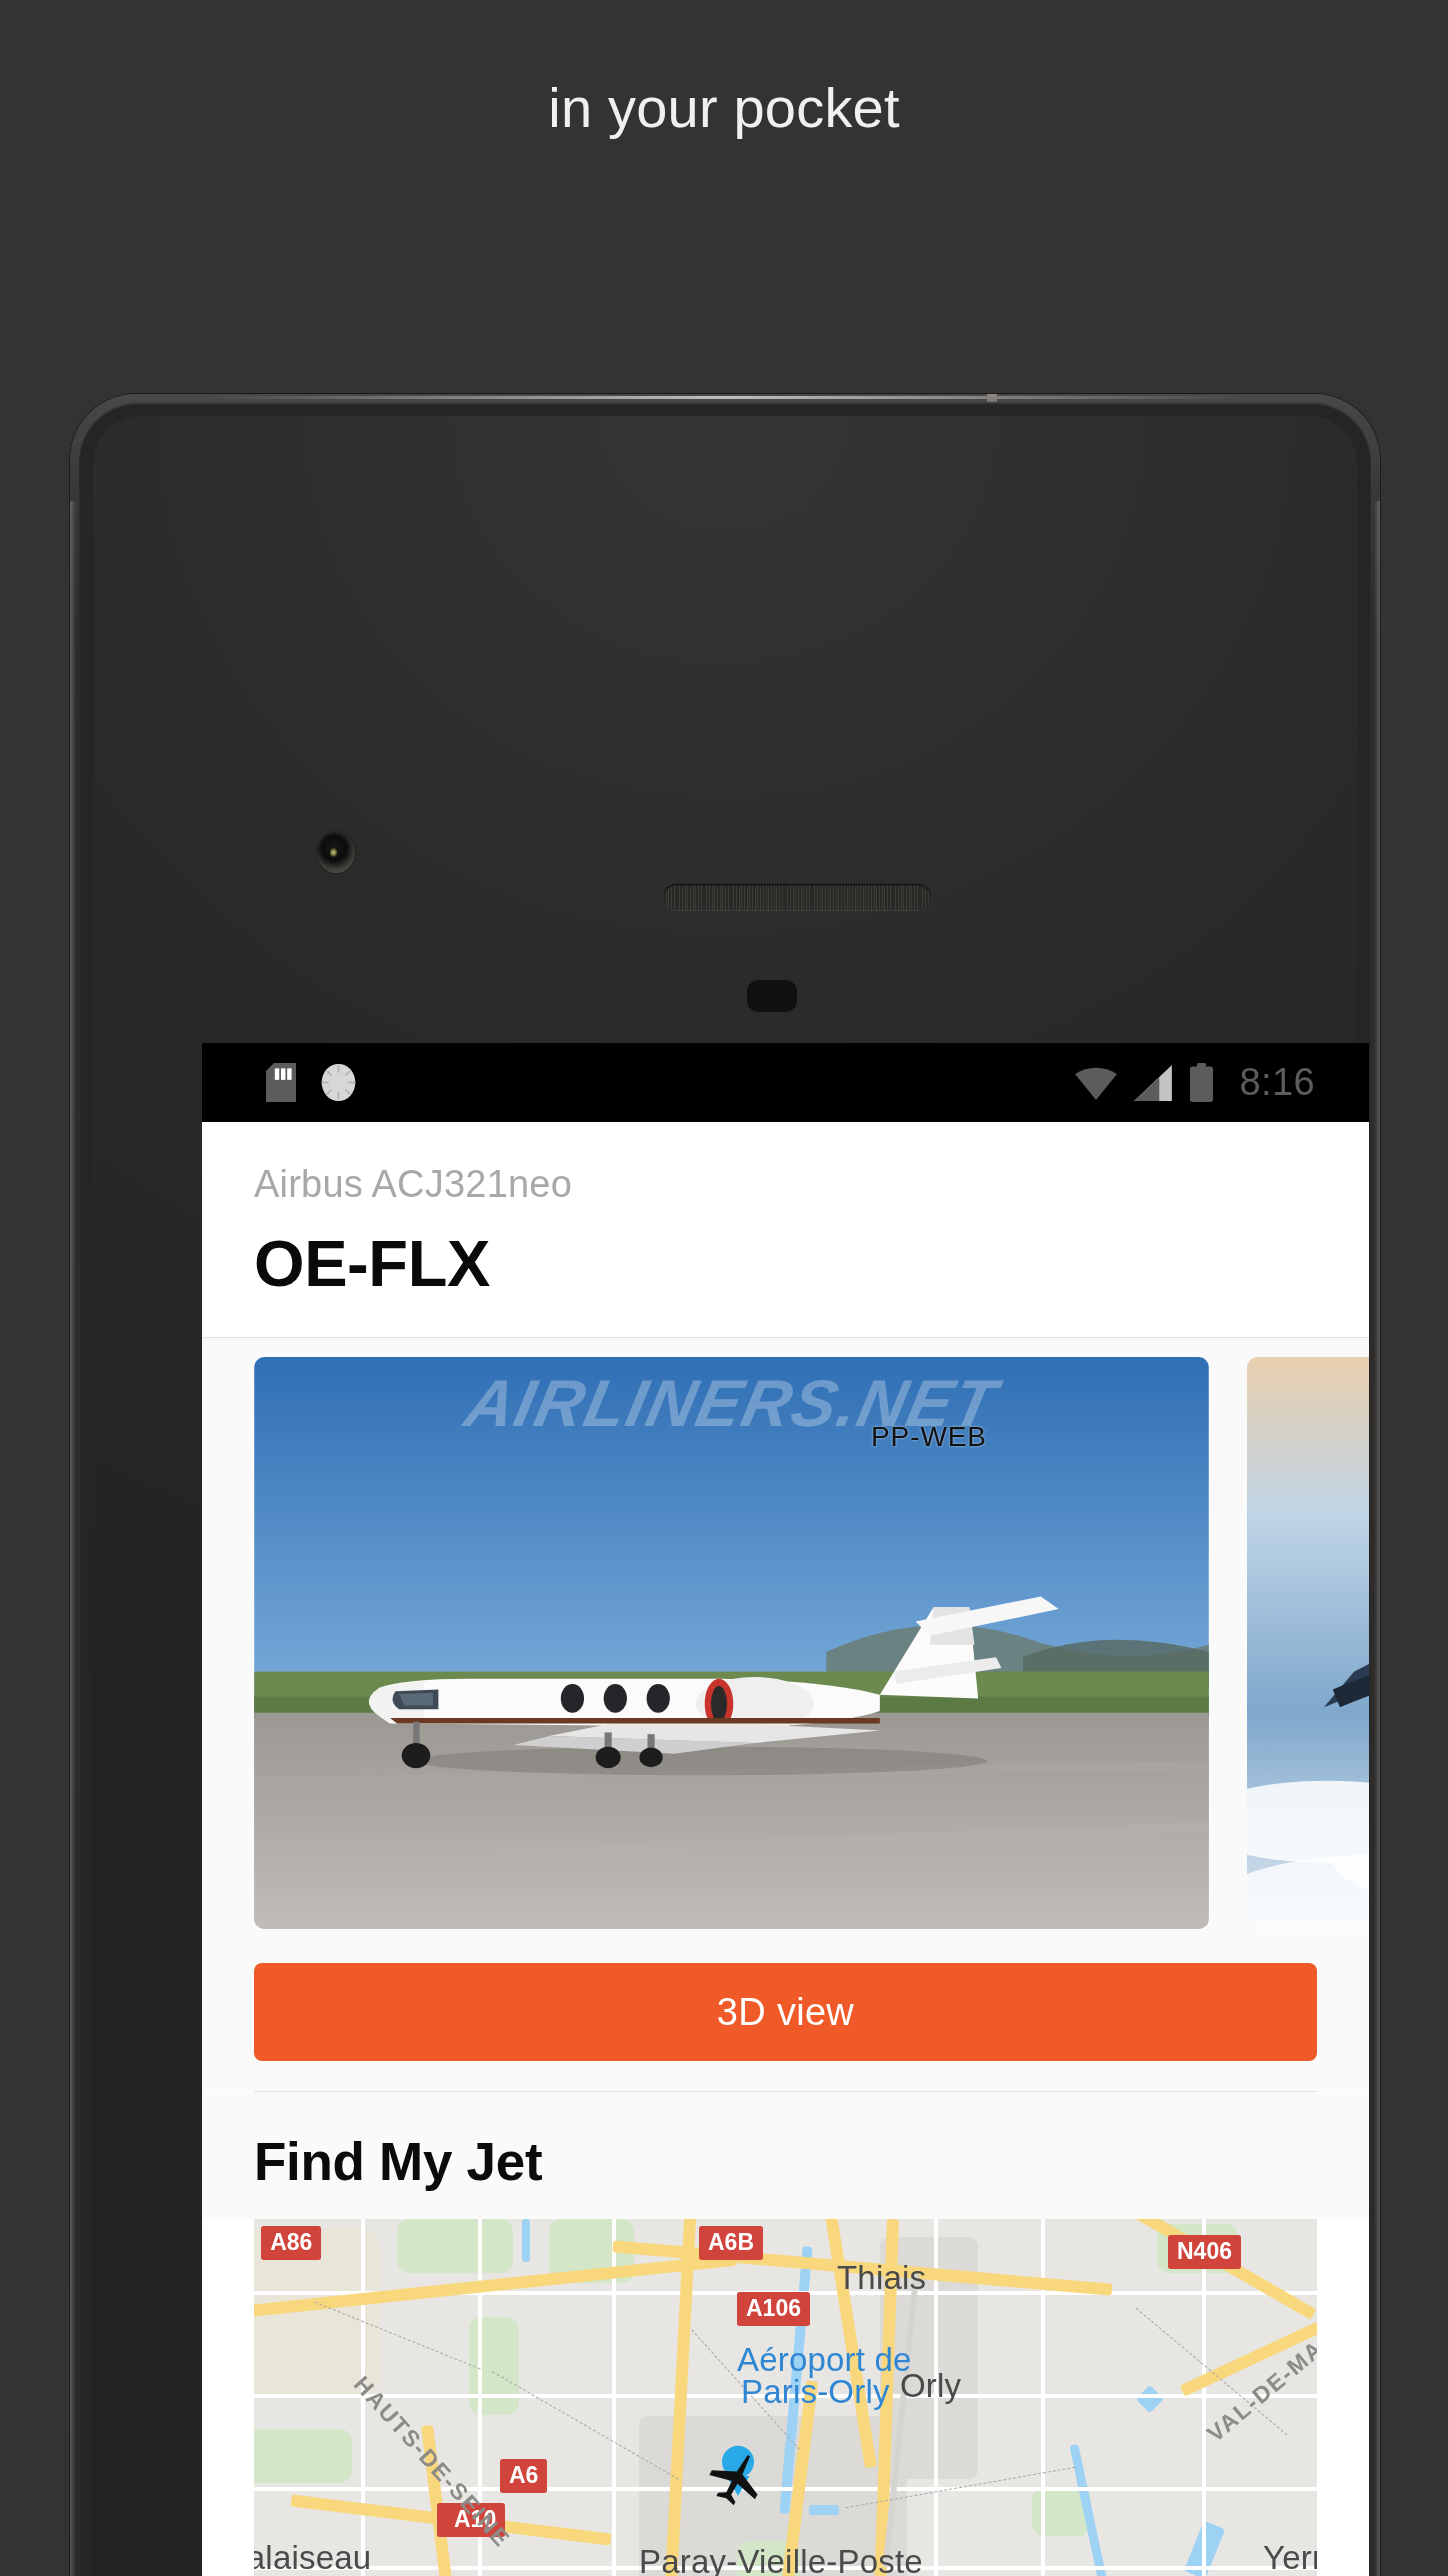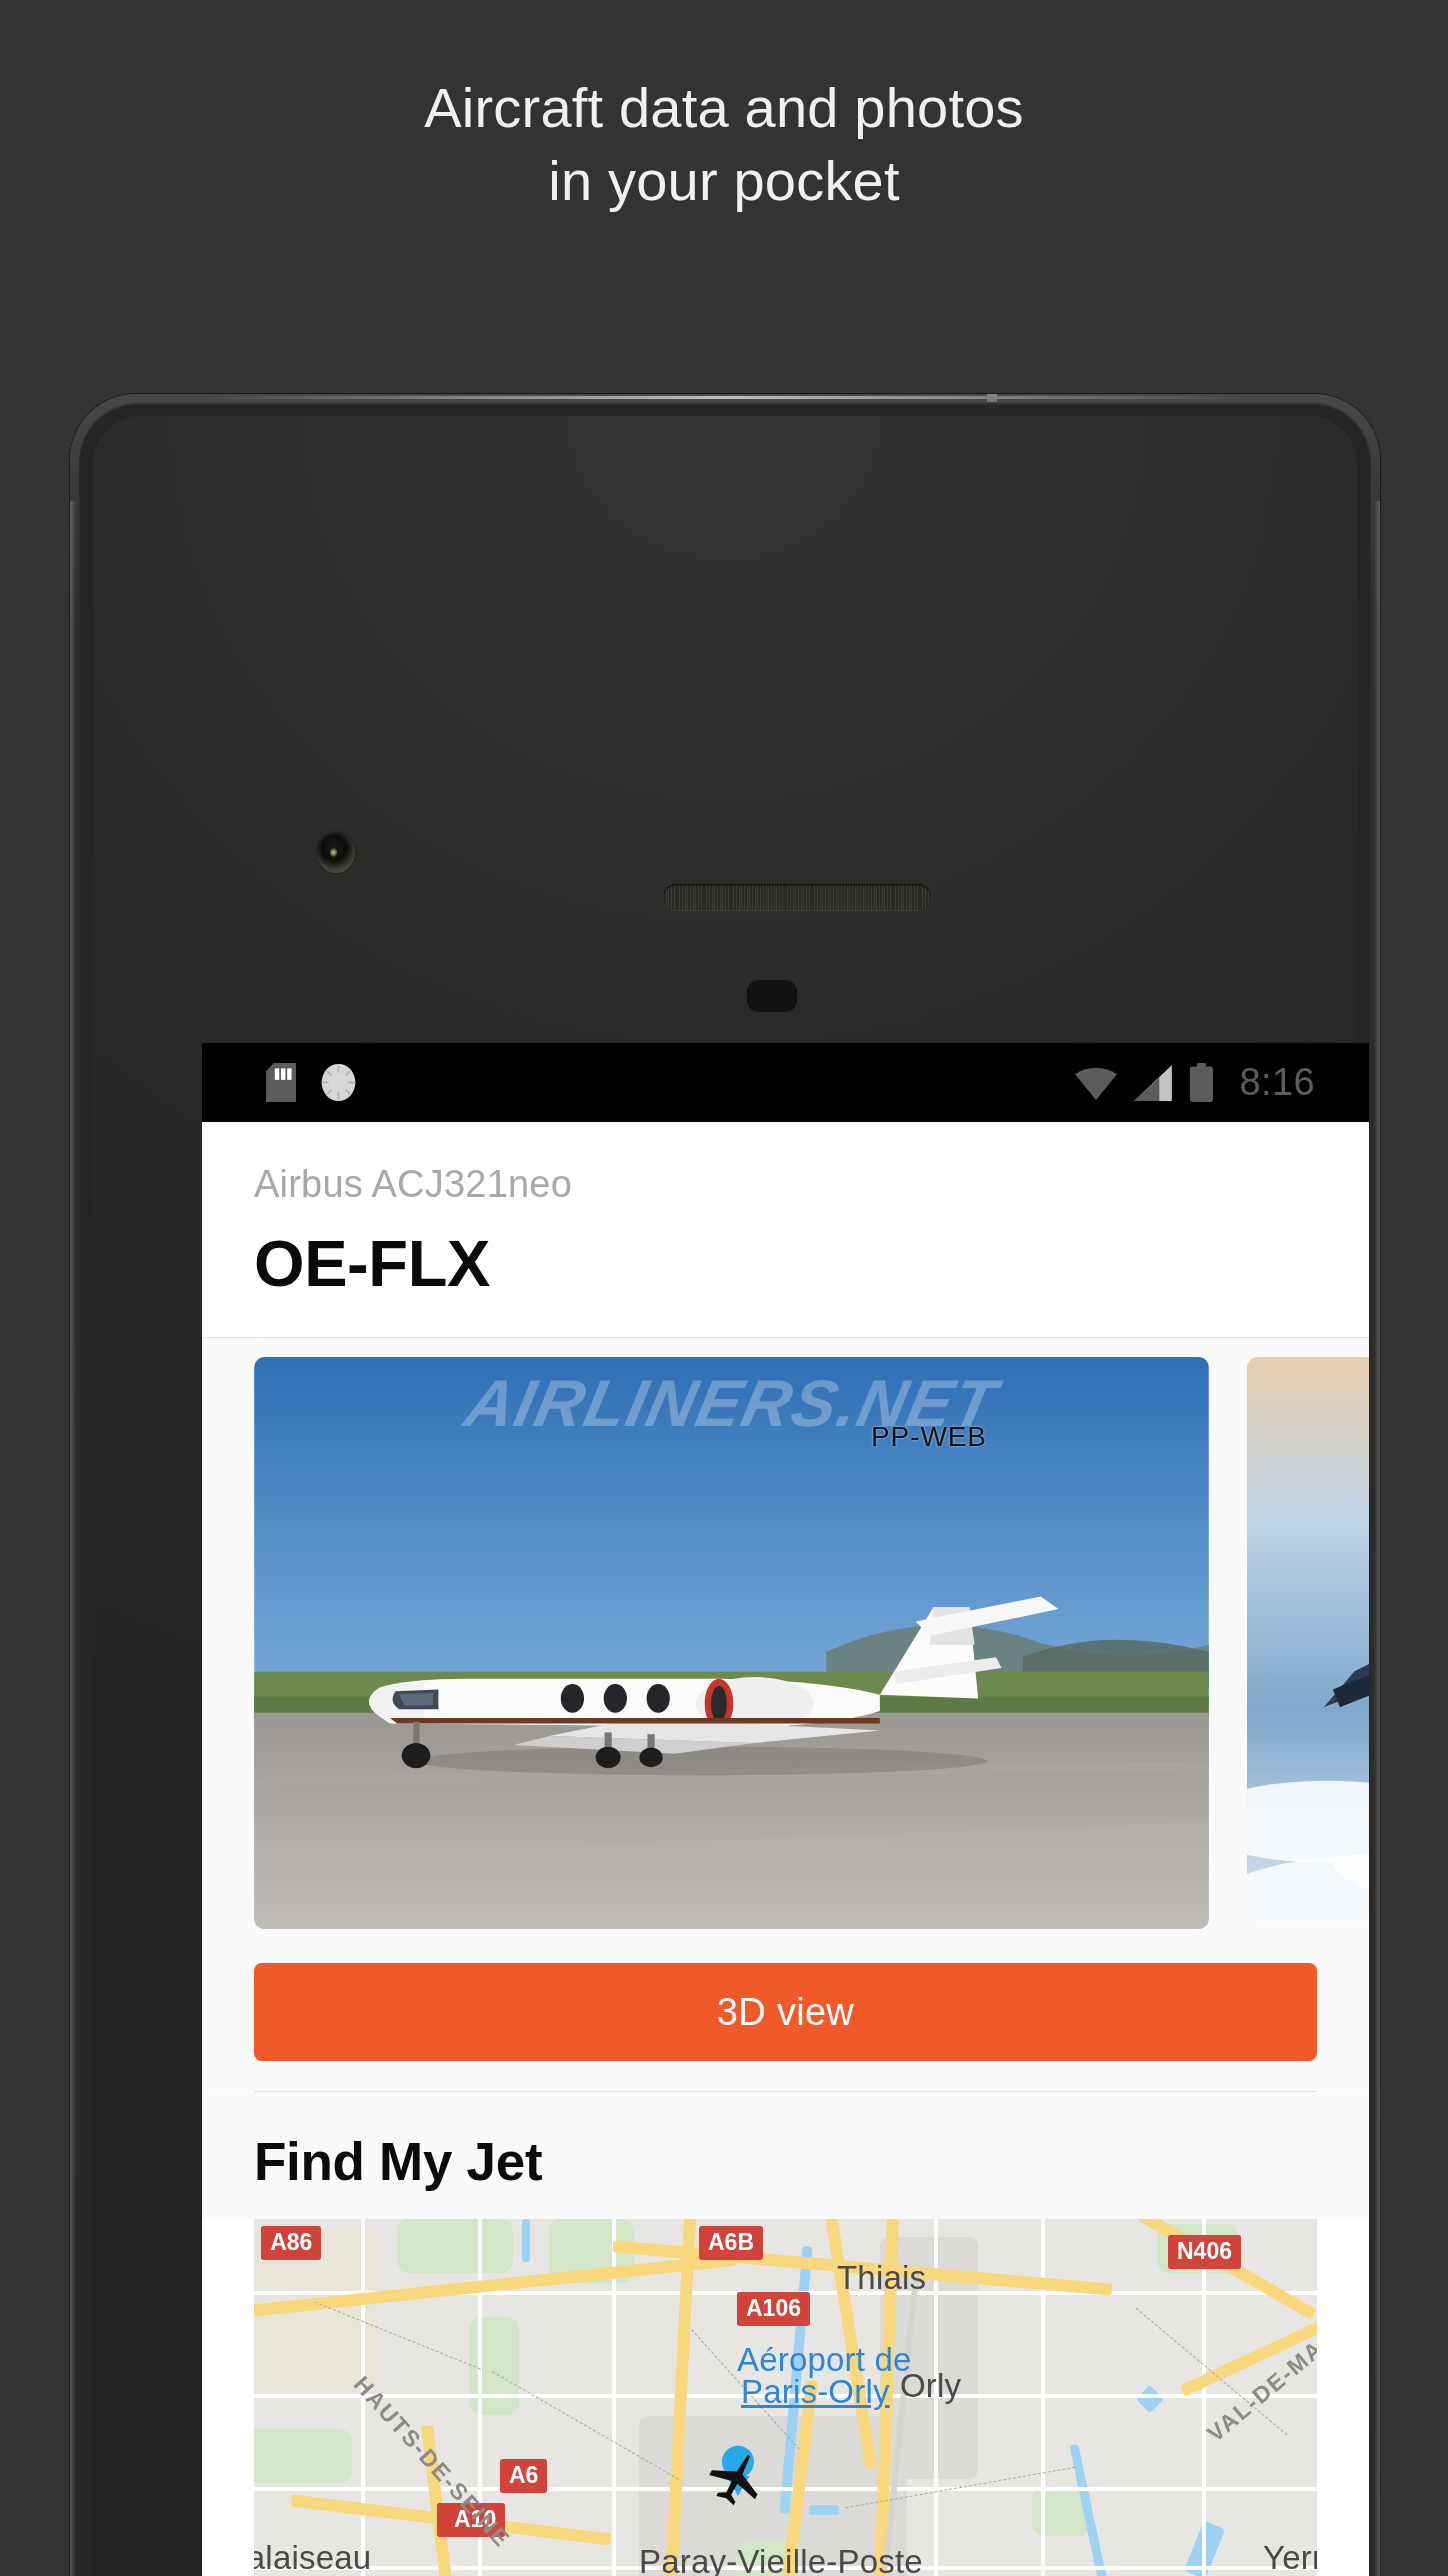--- a/index.html
+++ b/index.html
@@ -194,21 +194,20 @@
     letter-spacing:1.8px; white-space:nowrap;
   }
   .plane-marker {
     position:absolute; width:66px; height:66px;
   }
 </style>
 </head>
 <body>
 
 <div class="headline">
-  <span>Aircraft data and photos</span>
   <span>in your pocket</span>
 </div>
 
 <div class="phone">
   <div class="top-seam"></div>
   <div class="antenna-line"></div>
   <div class="phone-rim"></div>
   <div class="phone-bezel"></div>
   <div class="edge-left"></div>
   <div class="edge-right"></div>
@@ -412,21 +411,21 @@
       <div class="shield" style="left:7.2px;   top:7.2px;">A86</div>
       <div class="shield" style="left:445px; top:7.2px;">A6B</div>
       <div class="shield" style="left:483px; top:73px;">A106</div>
       <div class="shield" style="left:246px; top:240px;">A6</div>
       <div class="shield" style="left:183px; top:284px;padding-left:17px;">A10</div>
       <div class="shield" style="left:914px;top:16px;">N406</div>
 
       <div class="map-label" style="left:583px; top:40px;">Thiais</div>
       <div class="map-label" style="left:646px; top:148px;">Orly</div>
       <div class="map-label map-label-blue" style="left:483px; top:122px;">Aéroport de</div>
-      <div class="map-label map-label-blue" style="left:487px; top:154px;text-decoration:underline;">Paris-Orly</div>
+      <div class="map-label map-label-blue" style="left:487px; top:154px;">Paris-Orly</div>
       <div class="map-label" style="left:385px; top:324px;">Paray-Vieille-Poste</div>
       <div class="map-label" style="left:-7.2px;  top:320px;">alaiseau</div>
       <div class="map-label" style="left:1009px;top:320px;">Yerre</div>
 
       <div class="map-label-rot" style="left:114px; top:152px; transform:rotate(48deg); transform-origin:left top;">HAUTS-DE-SEINE</div>
       <div class="map-label-rot" style="left:948px;top:208px; transform:rotate(-40deg); transform-origin:left top;">VAL-DE-MARNE</div>
 
       <div class="plane-marker" style="left:451px; top:225px;">
         <svg width="66" height="66" viewBox="0 0 74 74">
           <circle cx="37" cy="20" r="18" fill="#29a9e8"></circle>

